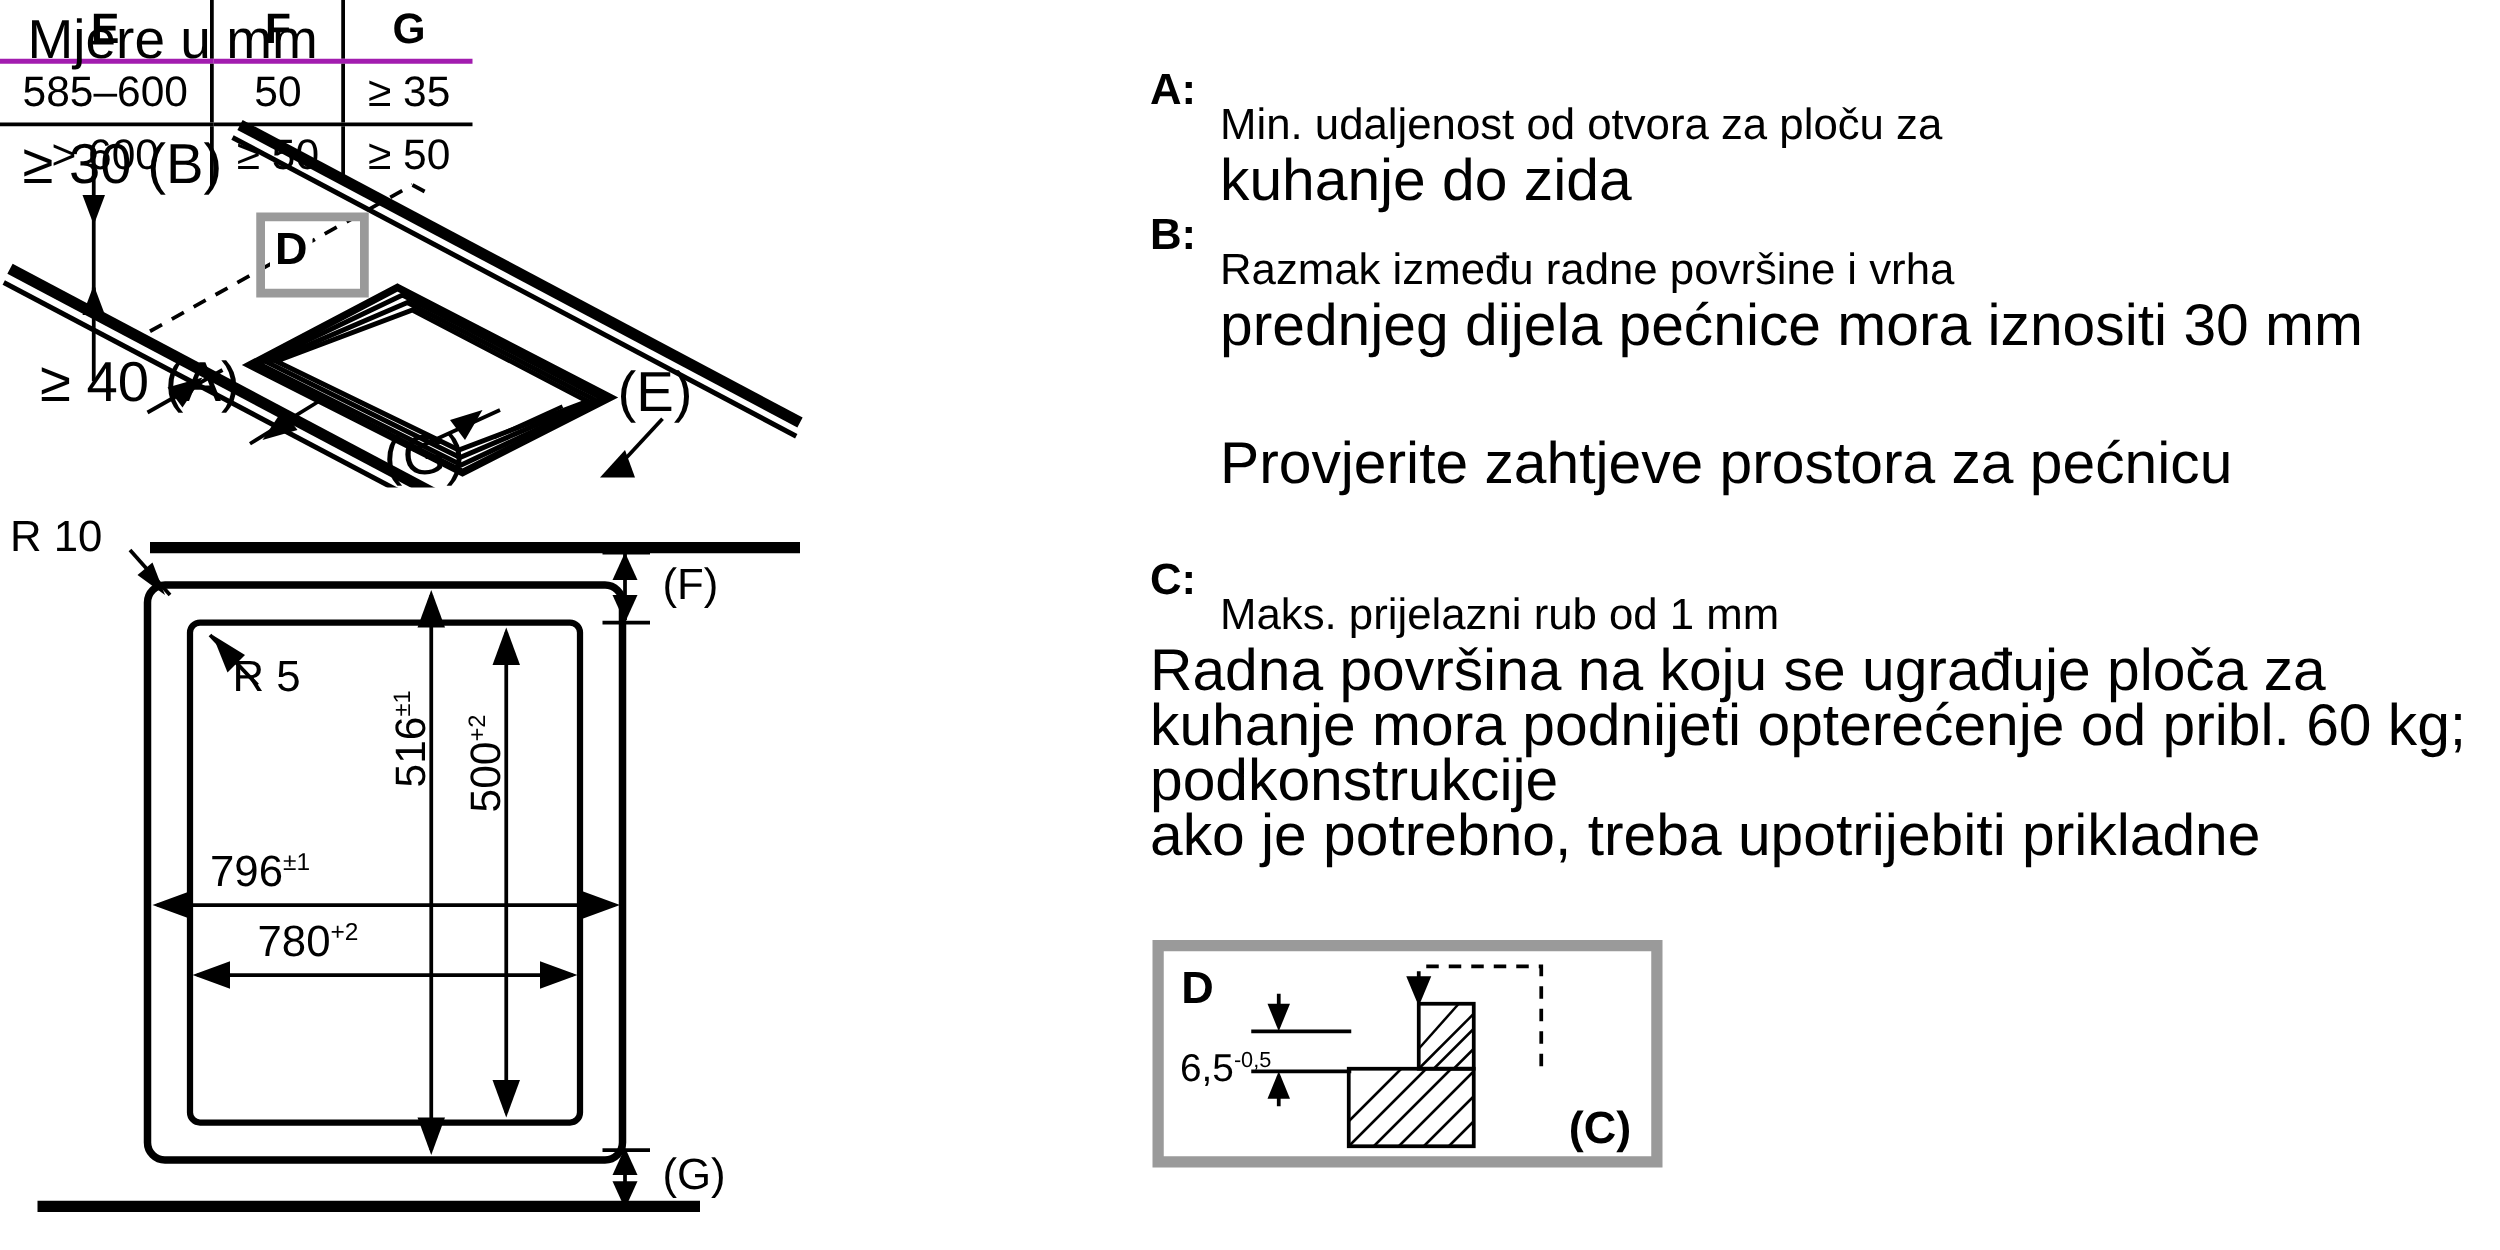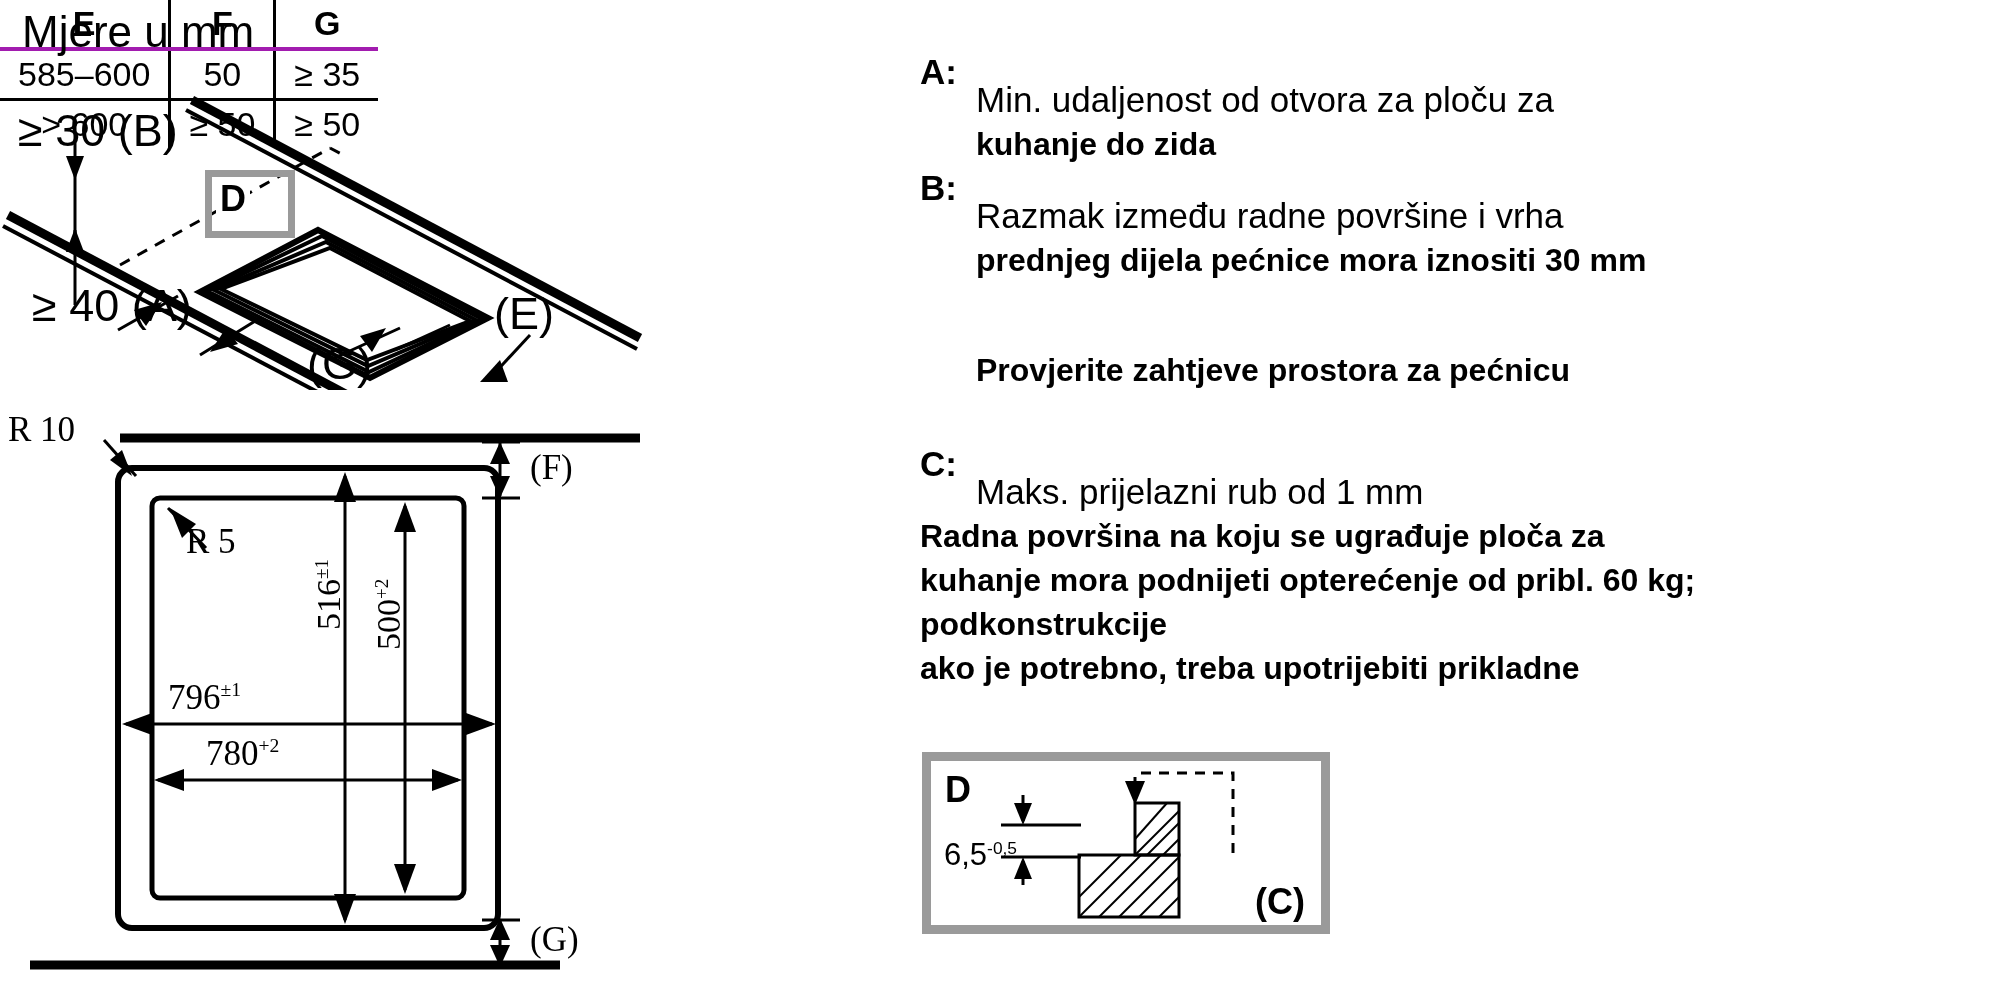--- a/index.html
+++ b/index.html
@@ -35,23 +35,22 @@
     font-size: 35px;
     line-height: 44px;
   }
   .para-key {
     font-weight: bold;
     min-width: 56px;
     flex: 0 0 auto;
   }
   .para-body { flex: 1 1 auto; margin-top: 28px; }
   .plain-line {
-    font-size: 32px;
+    font-size: 47px;
     line-height: 44px;
-    font-weight: bold;
   }
   .indent-block { padding-left: 56px; }
 
   
   #efg-table {
     left: 1490px;
     top: 782px;
     border-collapse: collapse;
     font-size: 34px;
   }
@@ -164,21 +163,21 @@
   <div class="abs" style="left:205px; top:110px; width:90px; height:68px;
               border:7px solid #9a9a9a; box-sizing:border-box; background:transparent;"></div>
   <div class="abs bold" style="left:216px; top:118px; font-size:36px; background:#fff; padding:0 4px;">D</div>
 </div>
 
 <div class="abs t" style="left:18px; top:108px;">≥ 30 (B)</div>
 <div class="abs t" style="left:32px; top:283px;">≥ 40 (A)</div>
 <div class="abs t" style="left:494px; top:291px;">(E)</div>
 <div class="abs t" style="left:307px; top:341px;">(G)</div>
 
-<div class="abs" style="left:0px; top:420px; width:640px; height:560px;font-family:Liberation Serif, serif;">
+<div class="abs" style="left:0px; top:420px; width:640px; height:560px;">
   <svg width="640" height="560" viewBox="0 0 640 560">
 
     <line class="stroke-blk" stroke-width="9" x1="120" y1="18" x2="640" y2="18"></line>
 
     <line class="stroke-blk" stroke-width="9" x1="30" y1="545" x2="560" y2="545"></line>
 
     <rect class="stroke-blk" stroke-width="6" x="118" y="48" width="380" height="460" rx="14" ry="14"></rect>
 
     <rect class="stroke-blk" stroke-width="5" x="152" y="78" width="312" height="400" rx="8" ry="8"></rect>
 

